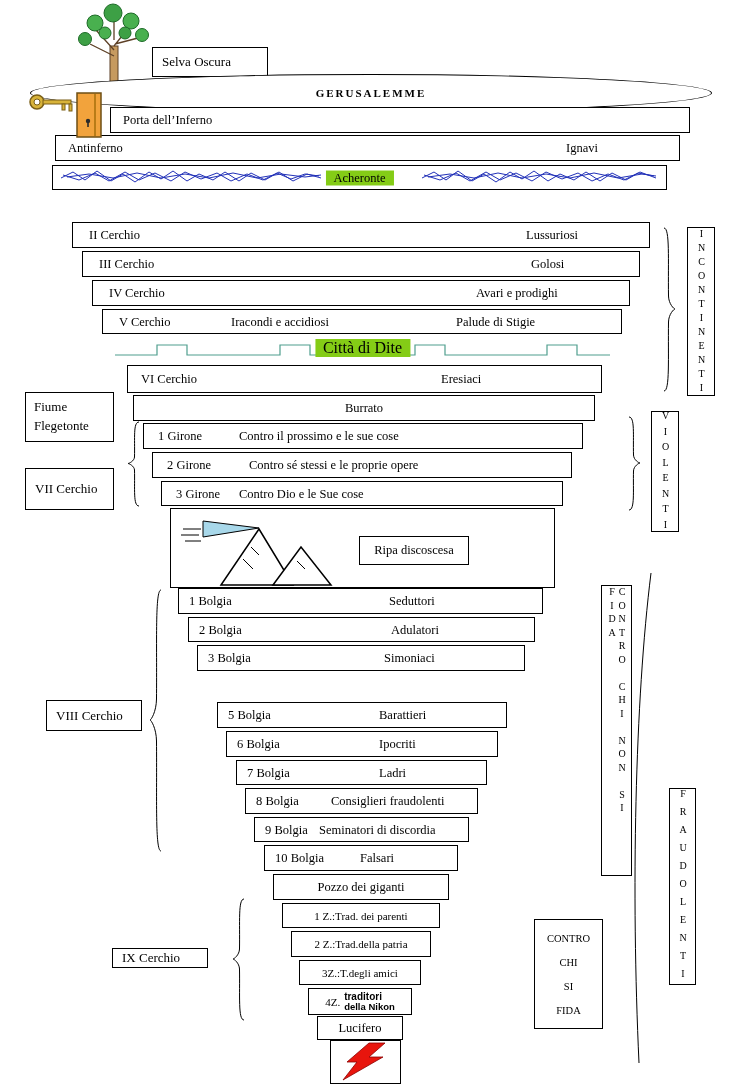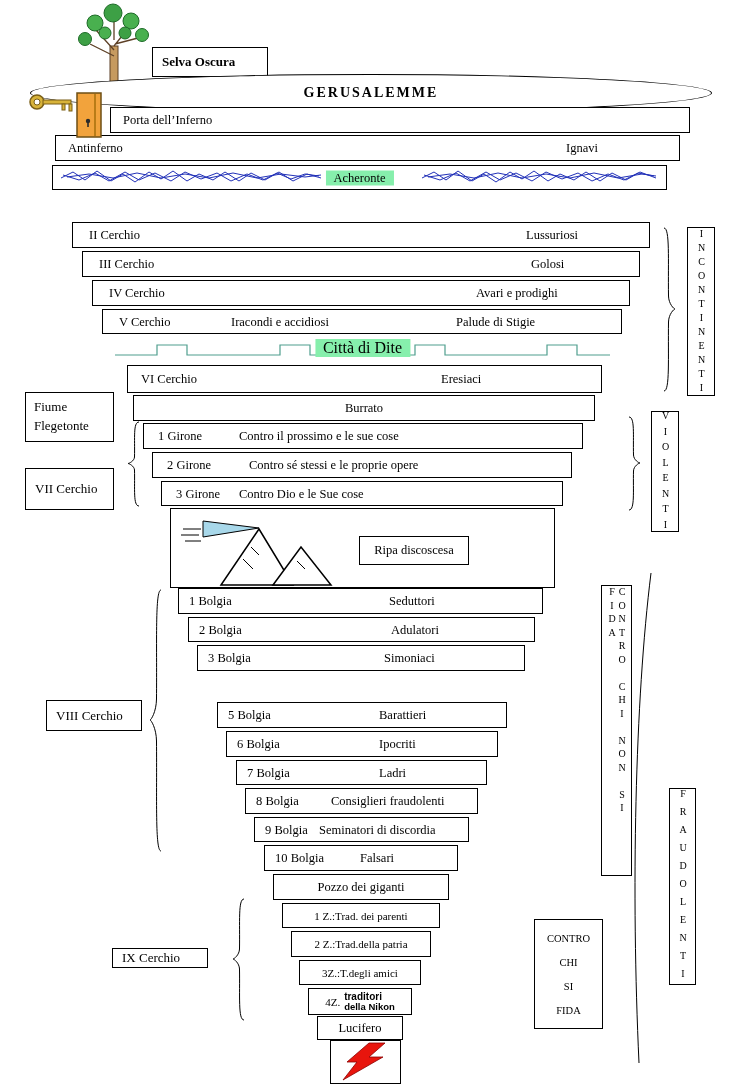--- a/index.html
+++ b/index.html
@@ -4,26 +4,26 @@
 <style>
   html,body { margin:0; padding:0; background:#fff; }
   .page { position:relative; width:746px; height:1091px; background:#fff;
           font-family:"Liberation Serif", serif; color:#000; overflow:hidden; }
   * { box-sizing:border-box; }
   .abs { position:absolute; }
   .bx  { position:absolute; border:1px solid #000; background:#fff; }
   .row { font-size:12.5px; }
   .pos { position:absolute; top:50%; transform:translateY(-50%); white-space:nowrap; }
   .cenlab { position:absolute; top:50%; left:50%; transform:translate(-50%,-50%);
-            white-space:nowrap; background:#86efac; padding:0 8px; }
+            white-space:nowrap; background:#84cc16; padding:0 8px; }
   .cen { display:flex; align-items:center; justify-content:center; font-size:12.5px; }
-  .bold { font-weight:bold; }
+  .bold { font-weight:normal; }
   .ellipse { position:absolute; border:1px solid #000; border-radius:50%; background:#fff;
              display:flex; align-items:center; justify-content:center; }
-  .title { font-weight:bold; font-size:14px; letter-spacing:2px; }
+  .title { font-weight:bold; font-size:11px; letter-spacing:2px; }
   .sidebox { position:absolute; border:1px solid #000; background:#fff;
              display:flex; align-items:center; padding-left:9px; font-size:13px; }
   .vlab { position:absolute; border:1px solid #000; background:#fff;
           display:flex; align-items:center; justify-content:center; }
   .vtxt { writing-mode:vertical-rl; text-orientation:upright; font-size:10px; line-height:1; }
   .ls3 { letter-spacing:3px; } .ls4 { letter-spacing:4.5px; }
   .ls2 { letter-spacing:2.5px; } .ls7 { letter-spacing:7px; }
   .stack { position:absolute; border:1px solid #000; background:#fff;
            display:flex; flex-direction:column; justify-content:space-around;
            align-items:center; font-size:10.5px; padding:6px 0; }

